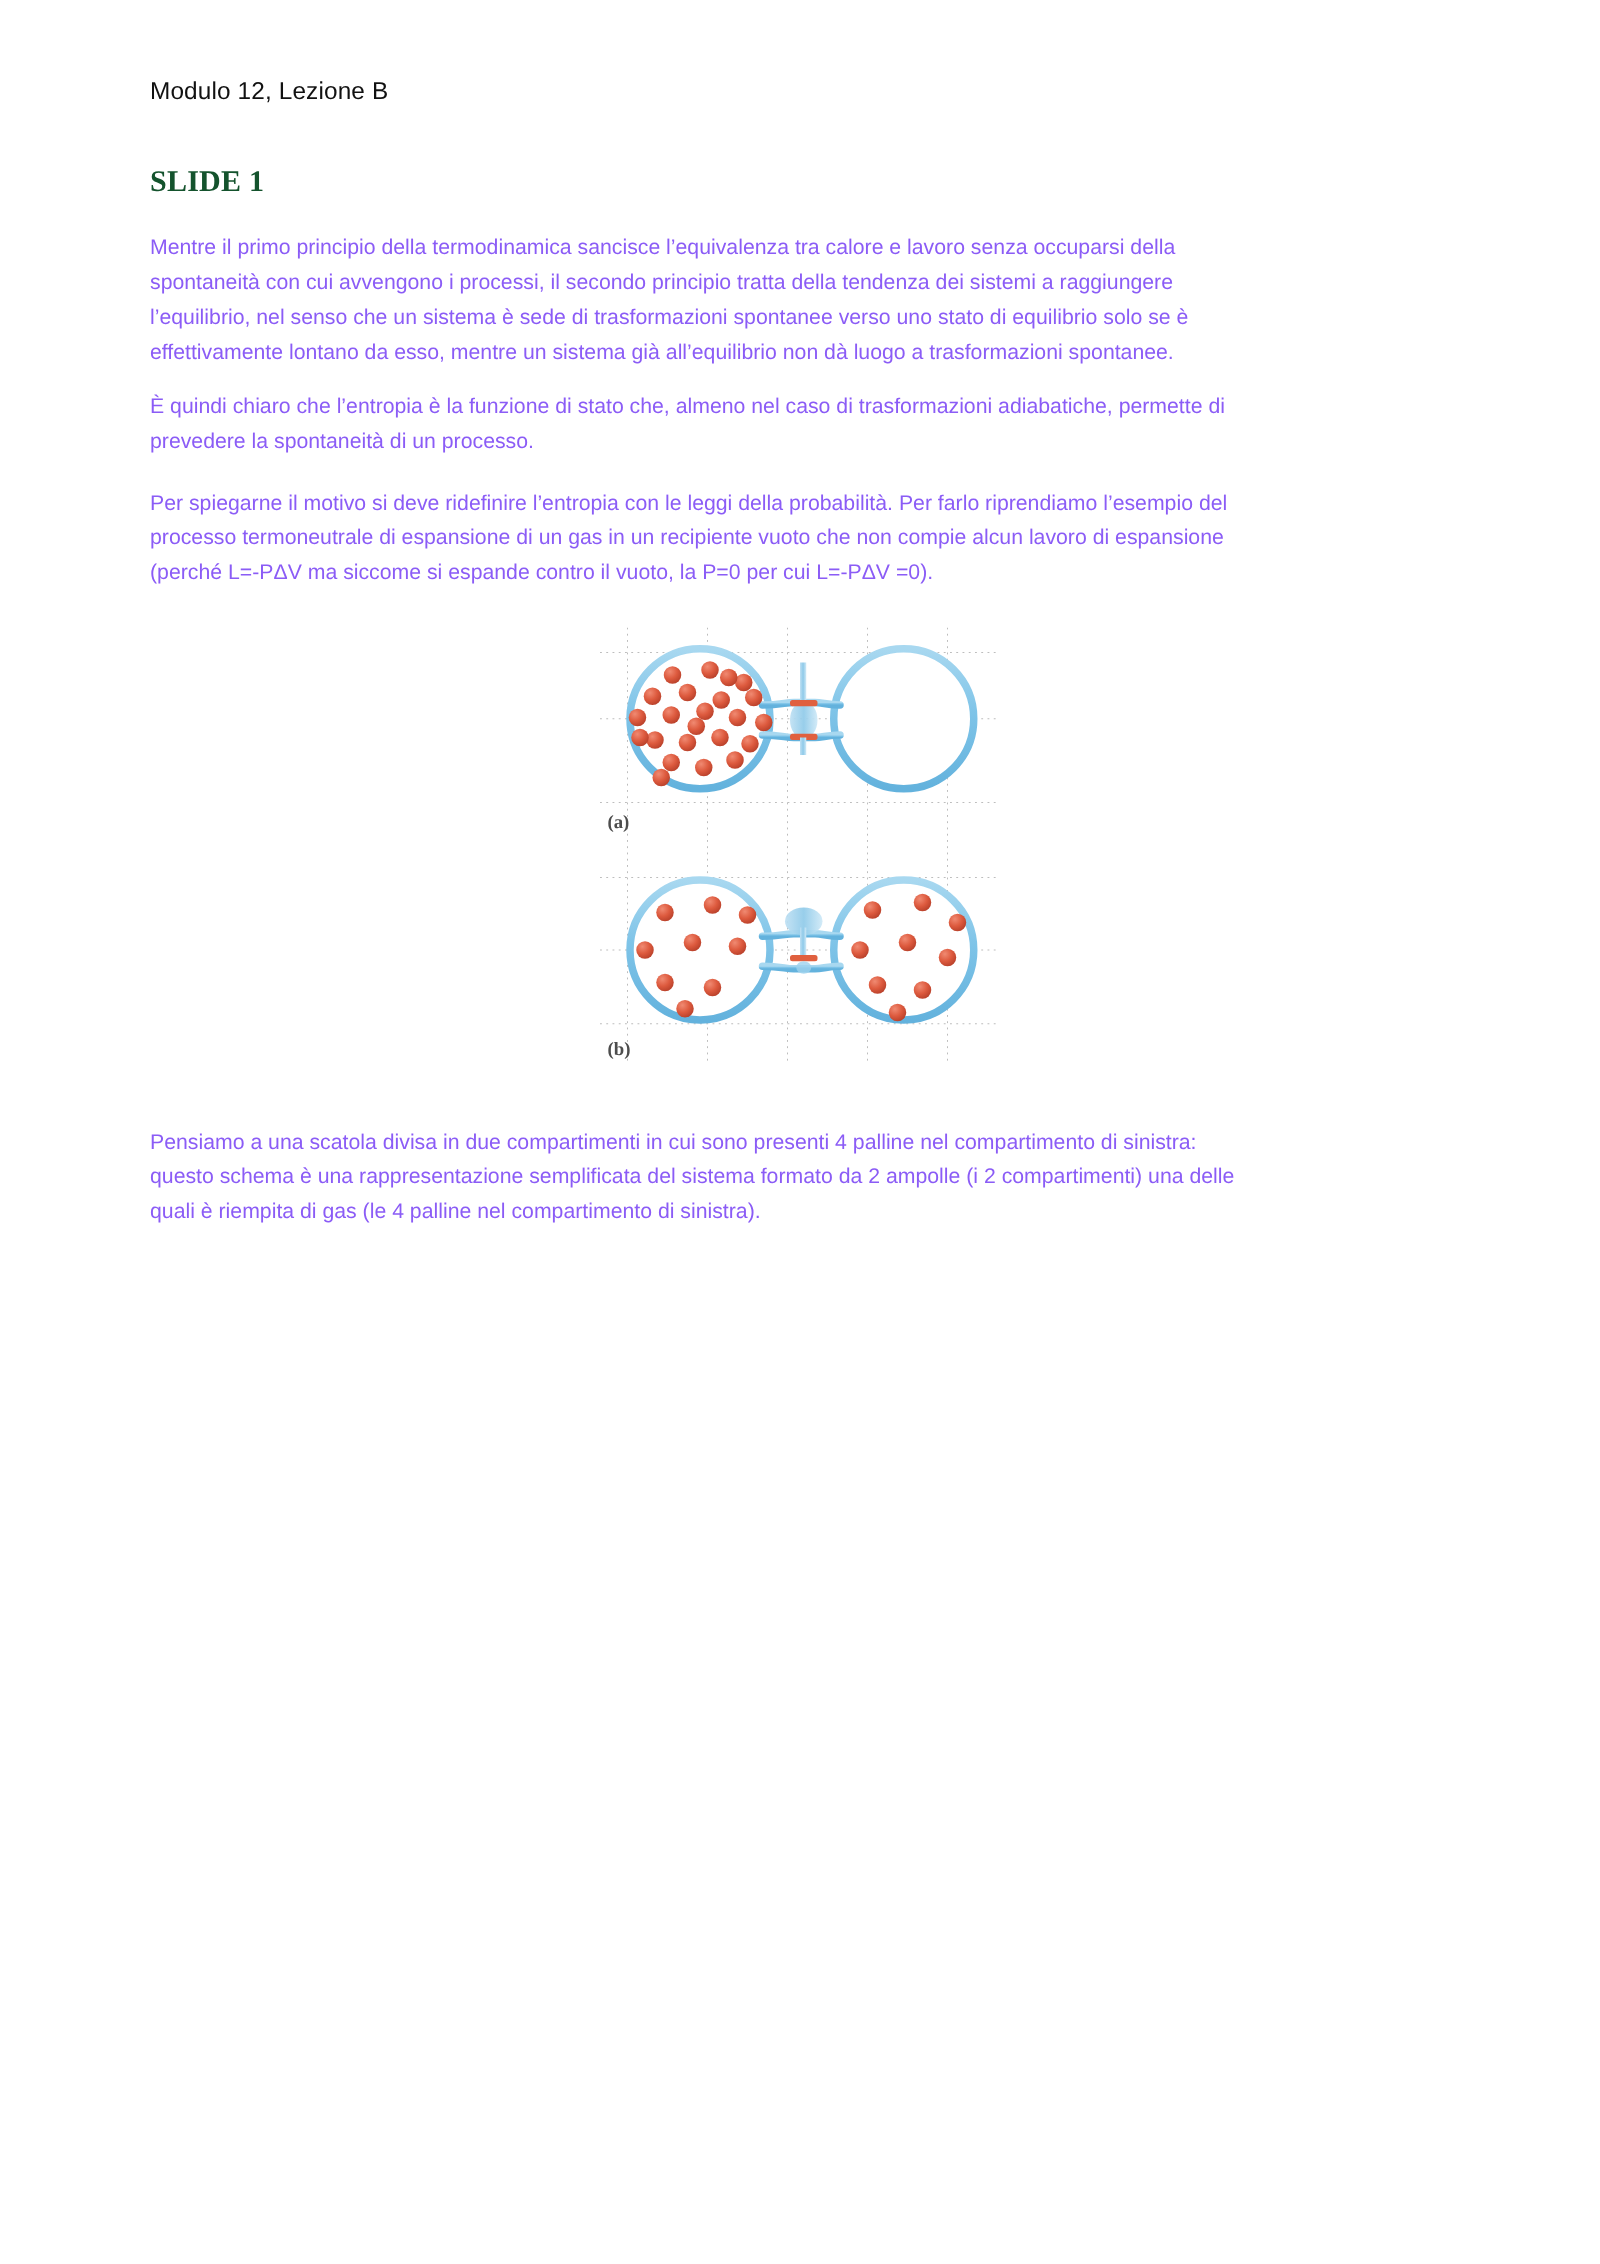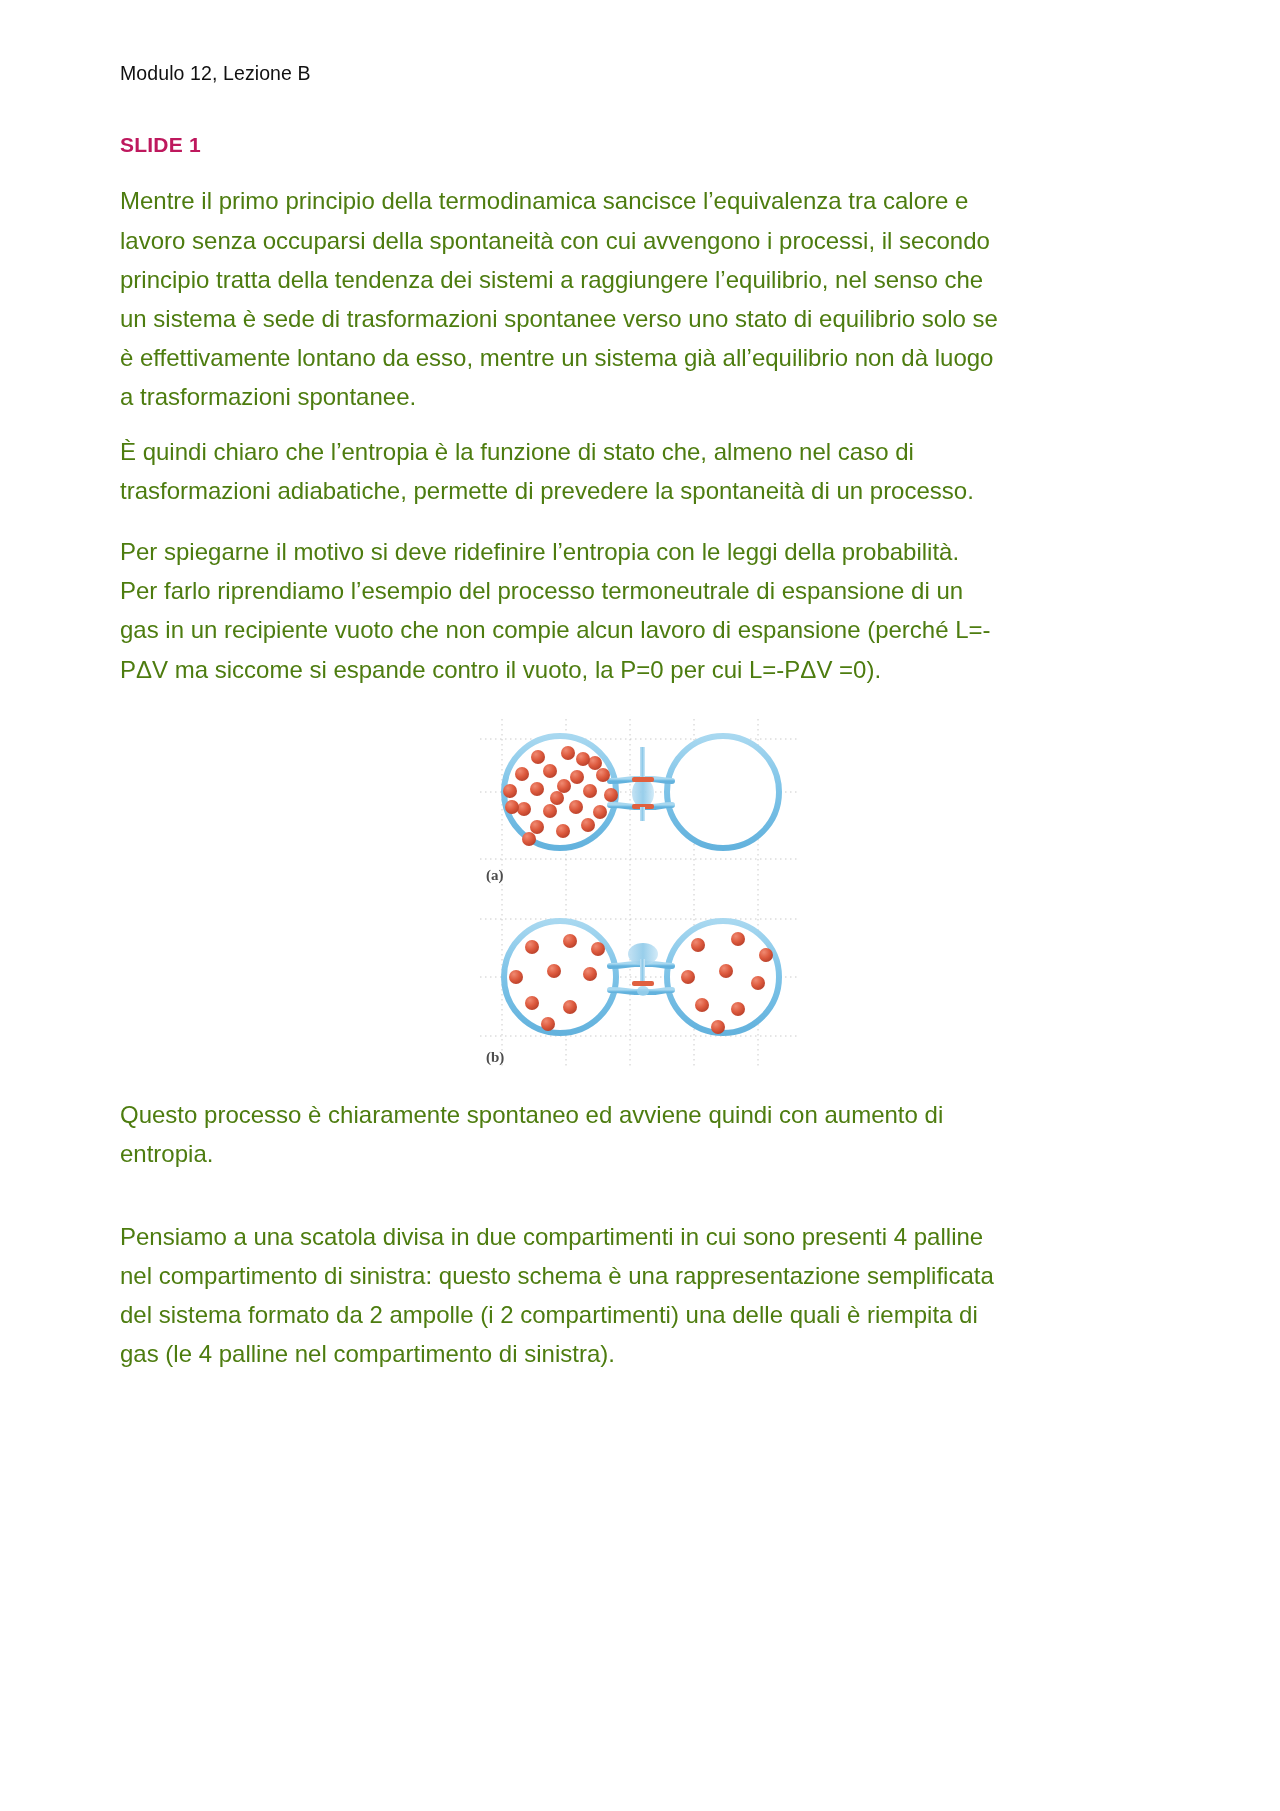--- a/index.html
+++ b/index.html
@@ -24,30 +24,31 @@
     position: relative;
   }
   .doc-header {
     font-size: 19.5px;
     line-height: 1.2;
     color: #111111;
     margin: 0 0 48px 0;
     letter-spacing: 0.1px;
   }
   .slide-label {
-    font-size: 21px;
+    font-size: 24px;
     font-weight: bold;
-    color: #be185d;
+    color: #14532d;
     margin: 0 0 24px 0;
     letter-spacing: 0.2px;
+    font-family: Liberation Serif, serif;
   }
   .para {
-    font-size: 24px;
+    font-size: 17px;
     line-height: 1.63;
-    color: #4d7c0f;
+    color: #8b5cf6;
     margin: 0 0 22px 0;
     text-align: left;
     max-width: 880px;
   }
   .para.tight {
     margin-bottom: 0;
   }
   .para.no-gap {
     margin-top: 16px;
   }
@@ -206,20 +207,19 @@
             <circle cx="238" cy="308" r="7" fill="url(#ball)"></circle>
           </g>
         </g>
       </svg>
 
       <div class="fig-caption cap-a">(a)</div>
       <div class="fig-caption cap-b">(b)</div>
     </div>
   </div>
 
-  <p class="para">Questo processo è chiaramente spontaneo ed avviene quindi con aumento di entropia.</p>
 
   <div class="spacer-22"></div>
 
 
   <p class="para">Pensiamo a una scatola divisa in due compartimenti in cui sono presenti 4 palline nel compartimento di sinistra: questo schema è una rappresentazione semplificata del sistema formato da 2 ampolle (i 2 compartimenti) una delle quali è riempita di gas (le 4 palline nel compartimento di sinistra).</p>
 
 </div>
 
 </body></html>

